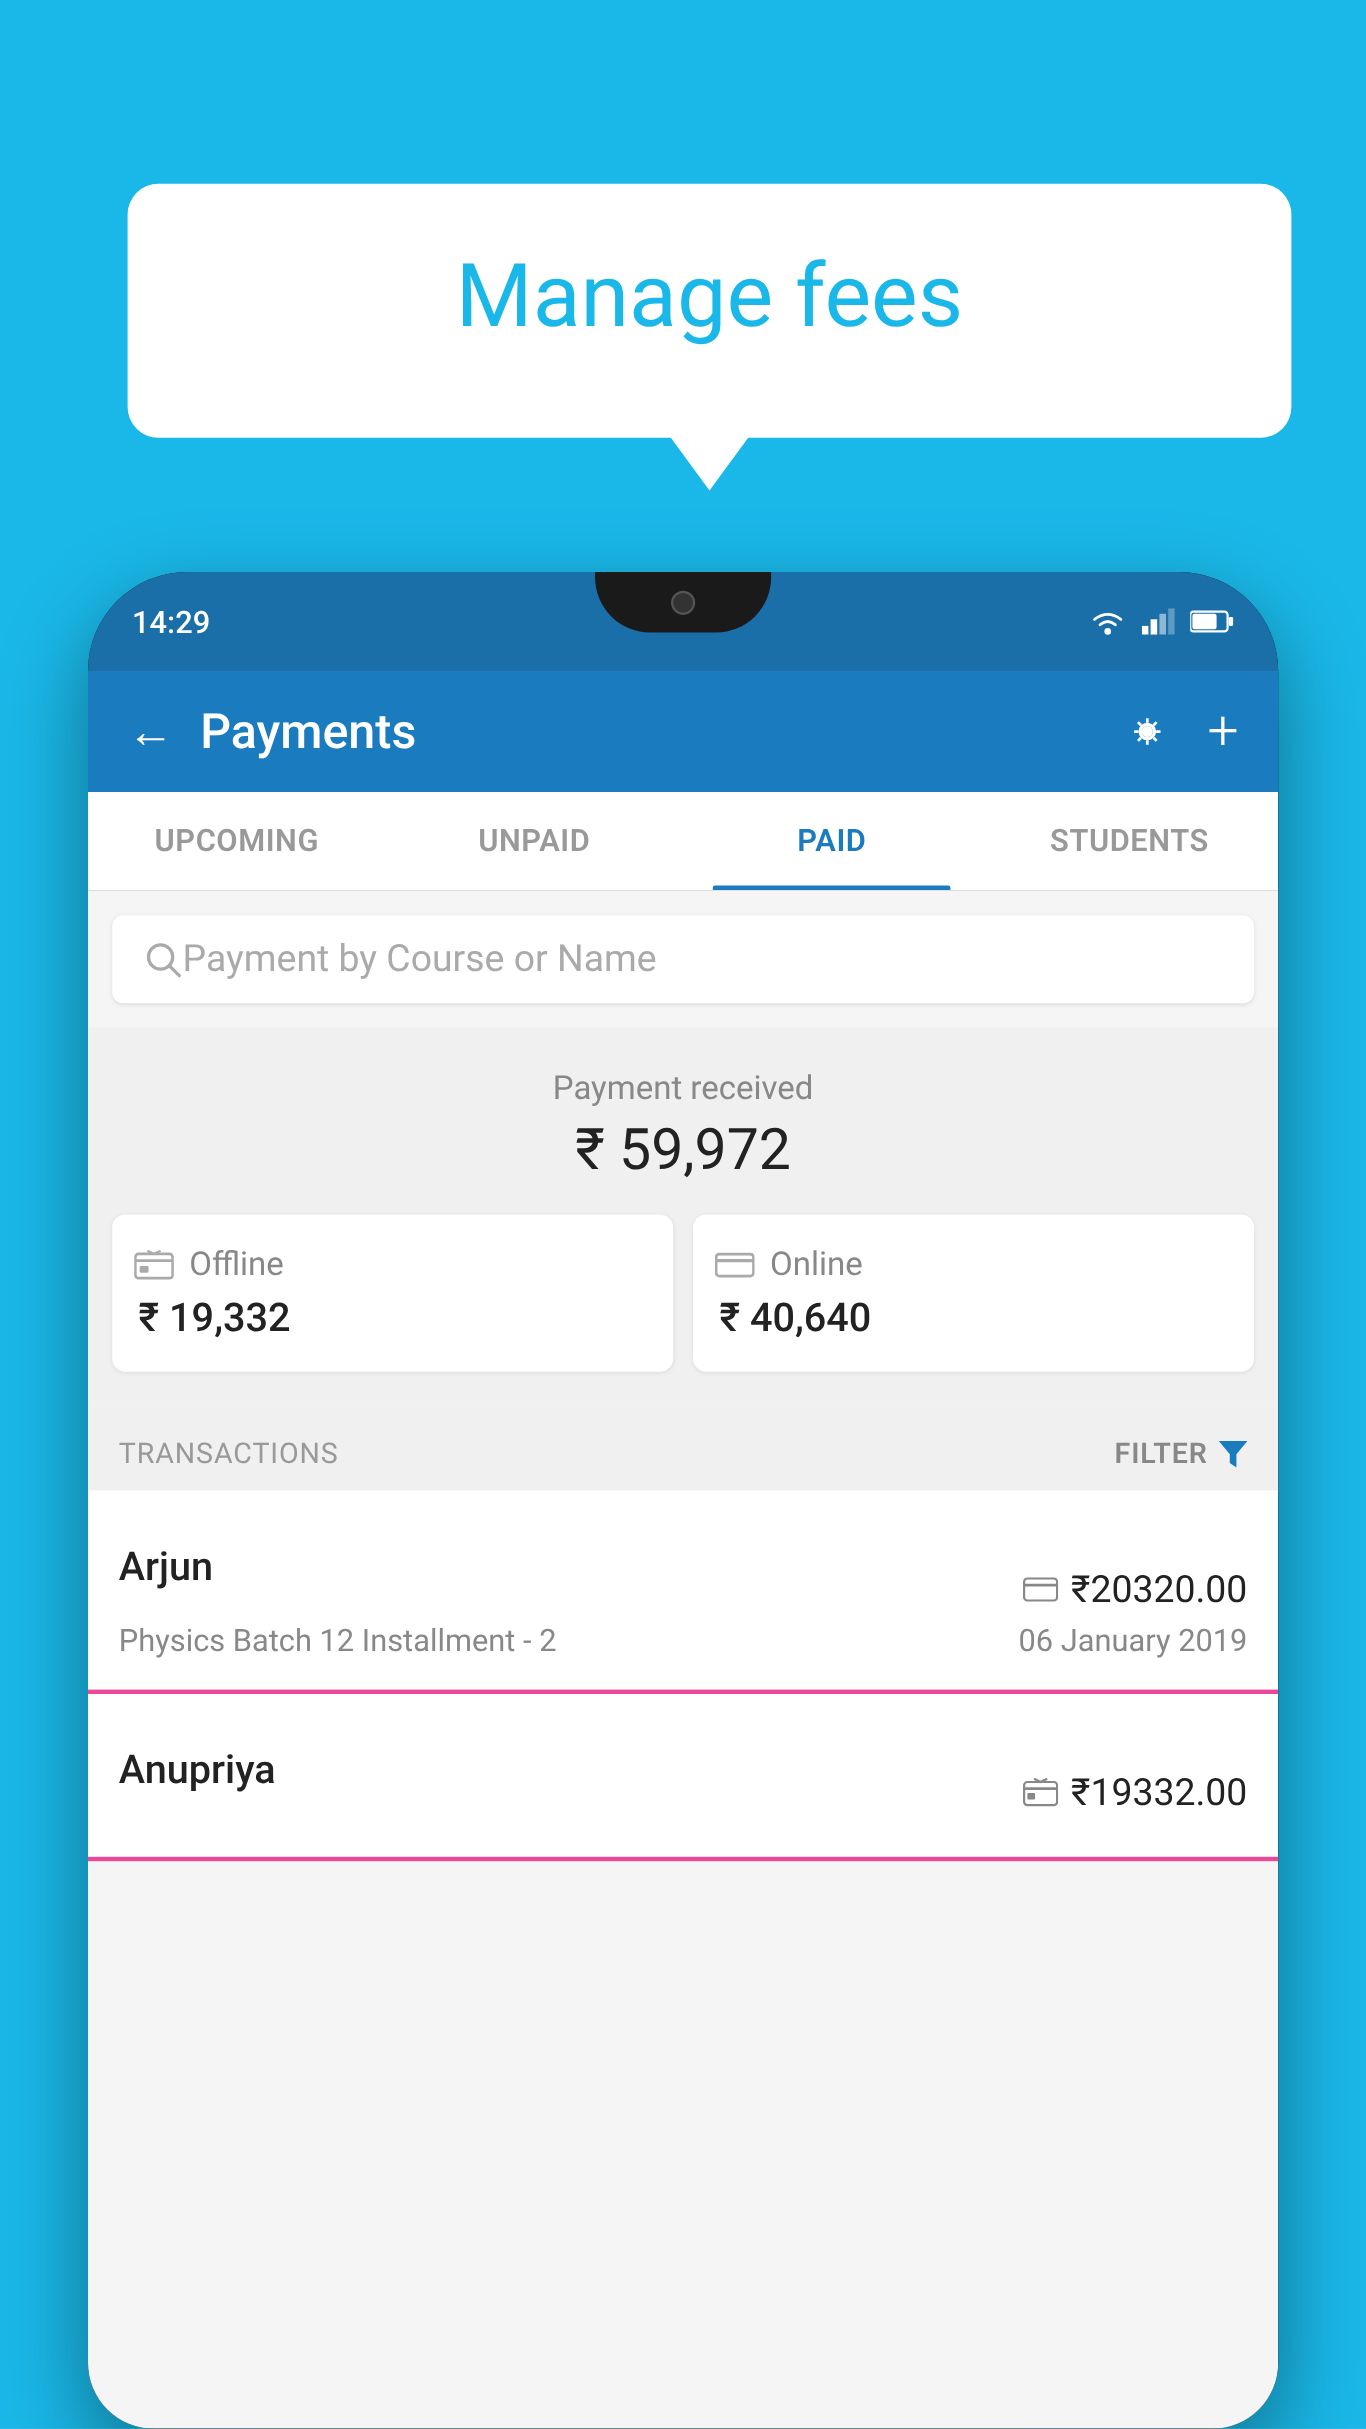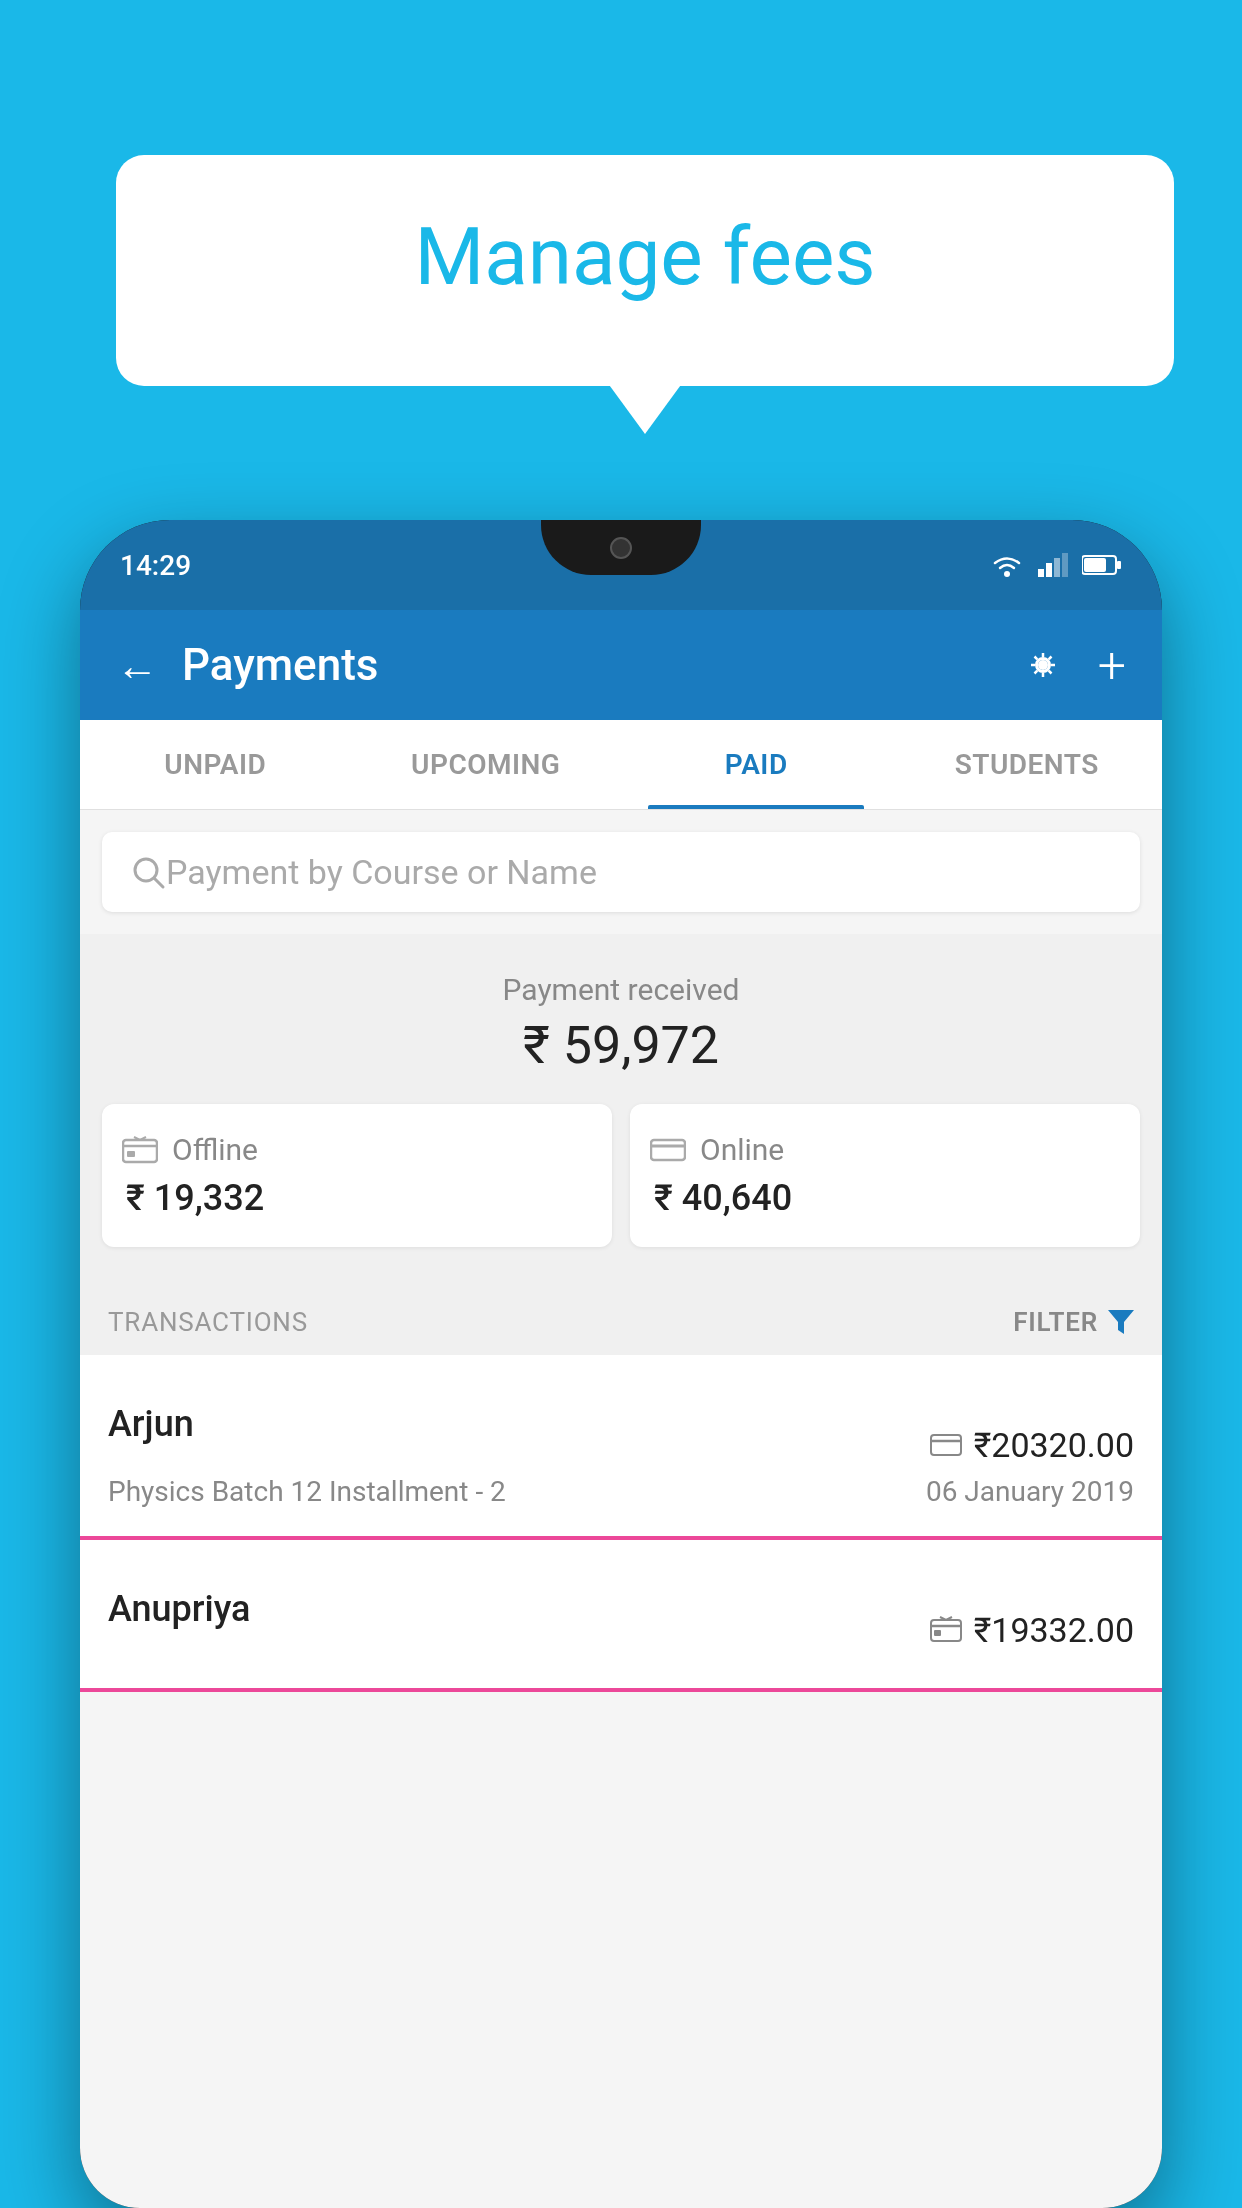--- a/index.html
+++ b/index.html
@@ -9,21 +9,21 @@
       height: 2208px;
       background-color: #1ab8e8;
       font-family: 'Roboto', Arial, sans-serif;
       overflow: hidden;
       position: relative;
     }
 
     
     .speech-bubble-container {
       position: absolute;
-      top: 155px;
+      top: 167px;
       left: 68px;
       right: 68px;
       display: flex;
       flex-direction: column;
       align-items: center;
       padding-left: 48px;
     }
 
     .speech-bubble {
       background: white;
@@ -424,24 +424,24 @@
                 <line x1="-5.7" y1="5.7" x2="-8.5" y2="8.5"></line>
               </g>
             </g>
           </svg>
           <span class="plus-btn">+</span>
         </div>
       </div>
 
       <div class="tabs">
         <div class="tab">
+          <span>UPCOMING</span>
+        </div>
+        <div class="tab">
           <span>UNPAID</span>
-        </div>
-        <div class="tab">
-          <span>UPCOMING</span>
         </div>
         <div class="tab active">
           <span>PAID</span>
         </div>
         <div class="tab">
           <span>STUDENTS</span>
         </div>
       </div>
 
       <div class="content">

